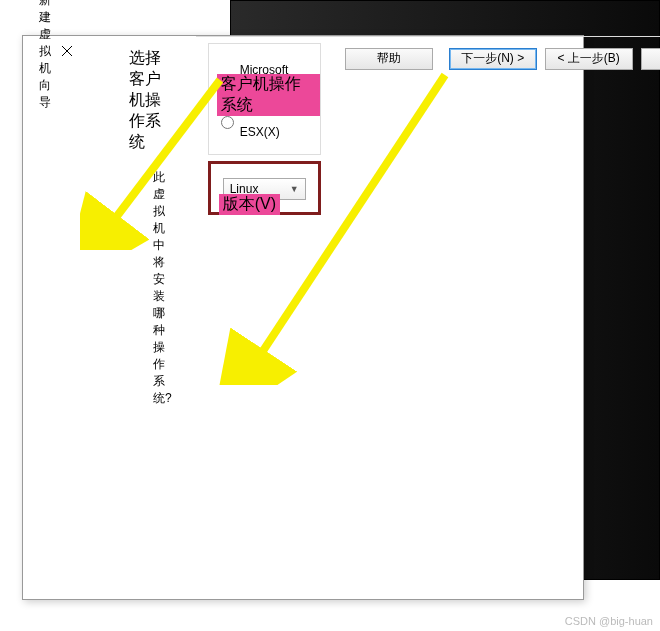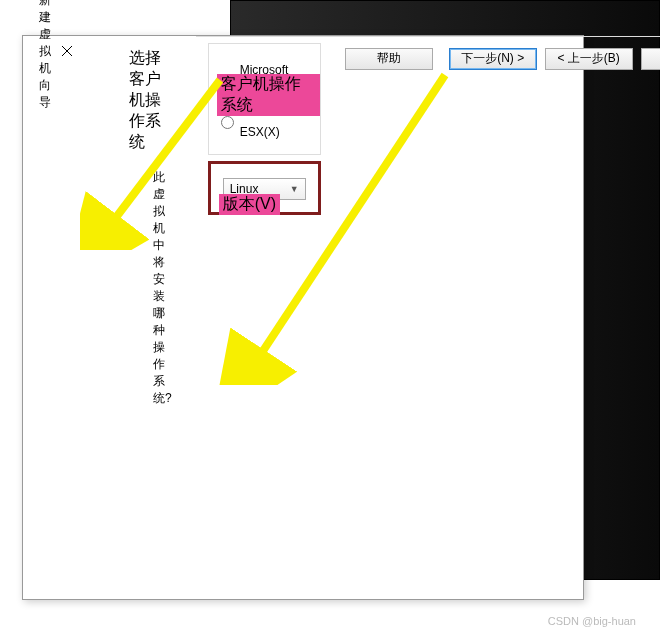--- a/index.html
+++ b/index.html
@@ -129,21 +129,21 @@
       align-items: center;
       justify-content: center;
       padding: 0 10px;
     }
     .btn.primary {
       border: 1px solid #2a7ecf;
       box-shadow: inset 0 0 0 1px #75b7f0;
     }
     .watermark {
       position: absolute;
-      right: 24px;
+      right: 7px;
       bottom: 4px;
       font-size: 11px;
       color: #bbb;
     }
     .arrow {
       position: absolute;
       pointer-events: none;
     }
     .arrow1 { left: 80px; top: 70px; }
     .arrow2 { left: 215px; top: 65px; }

